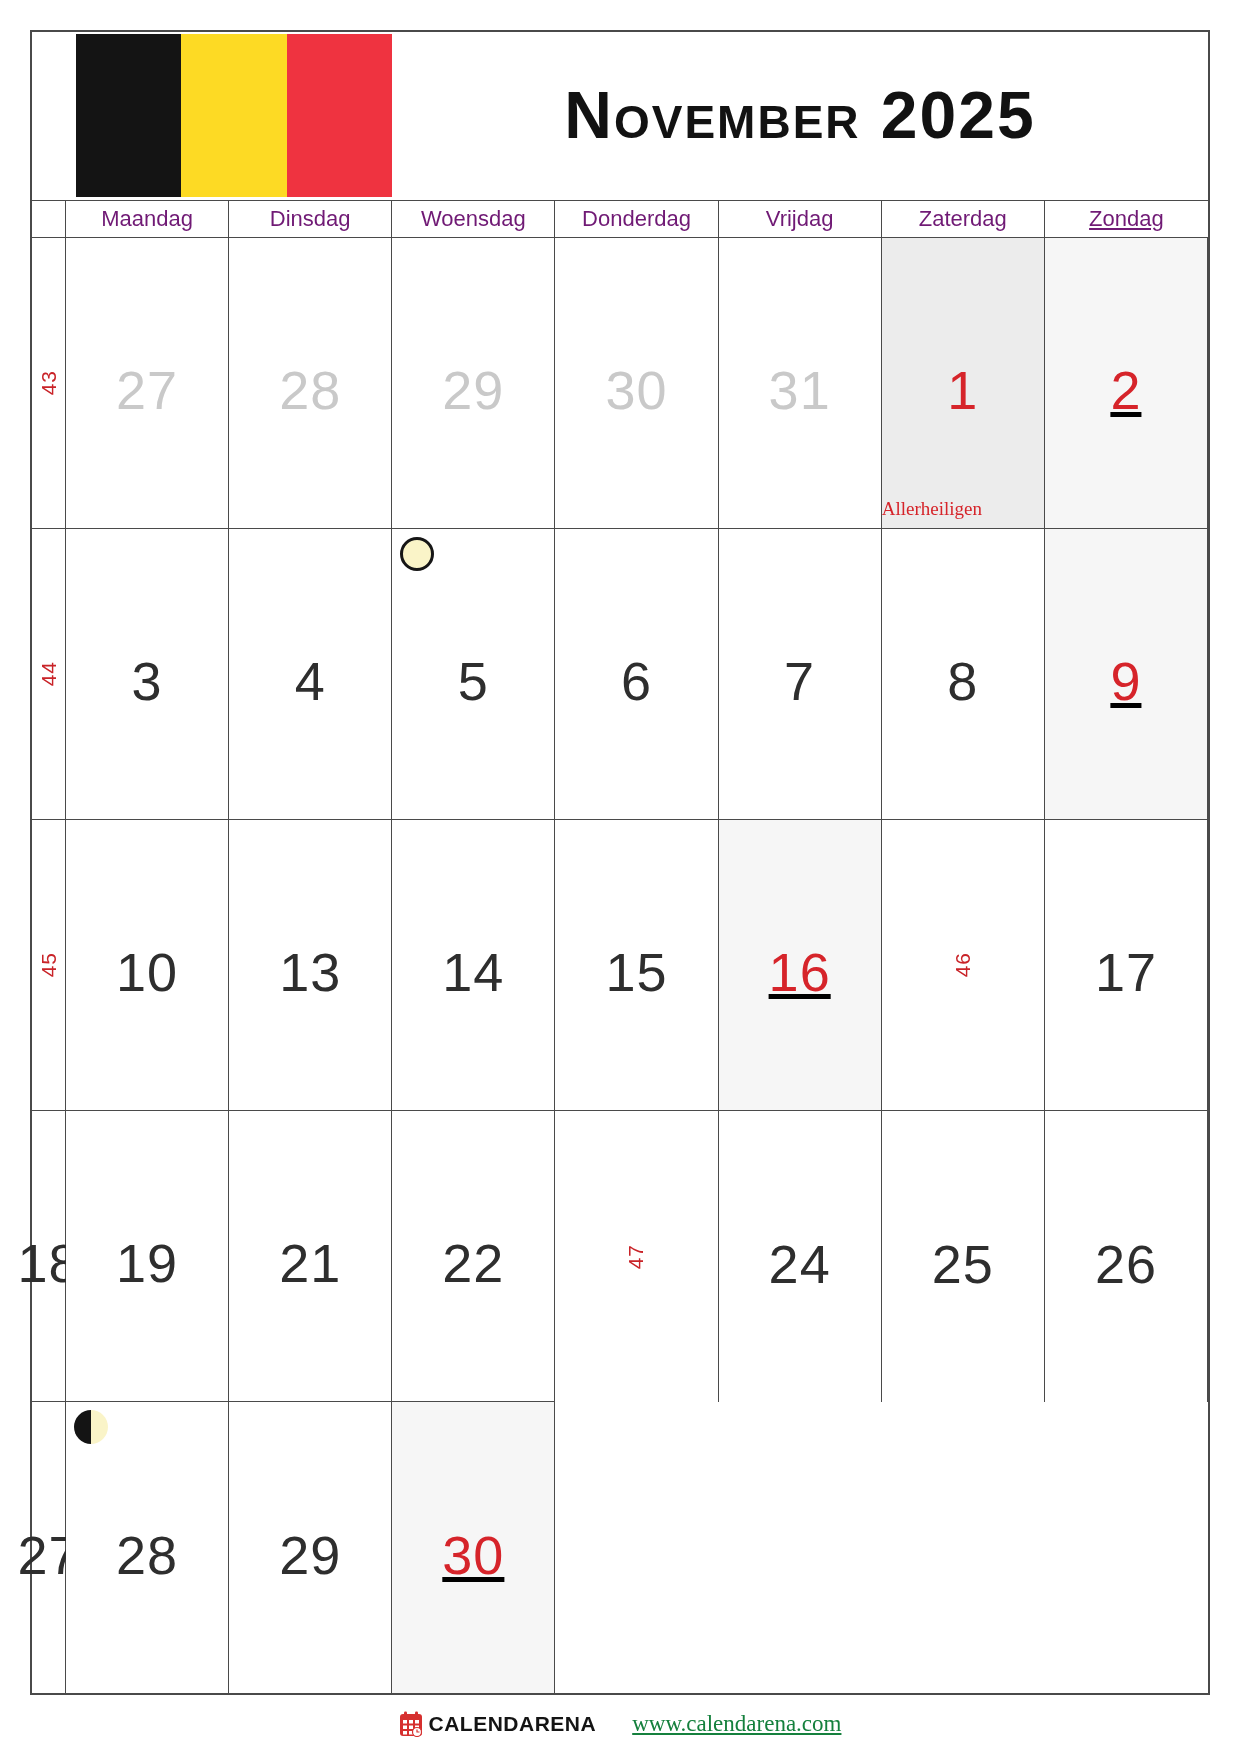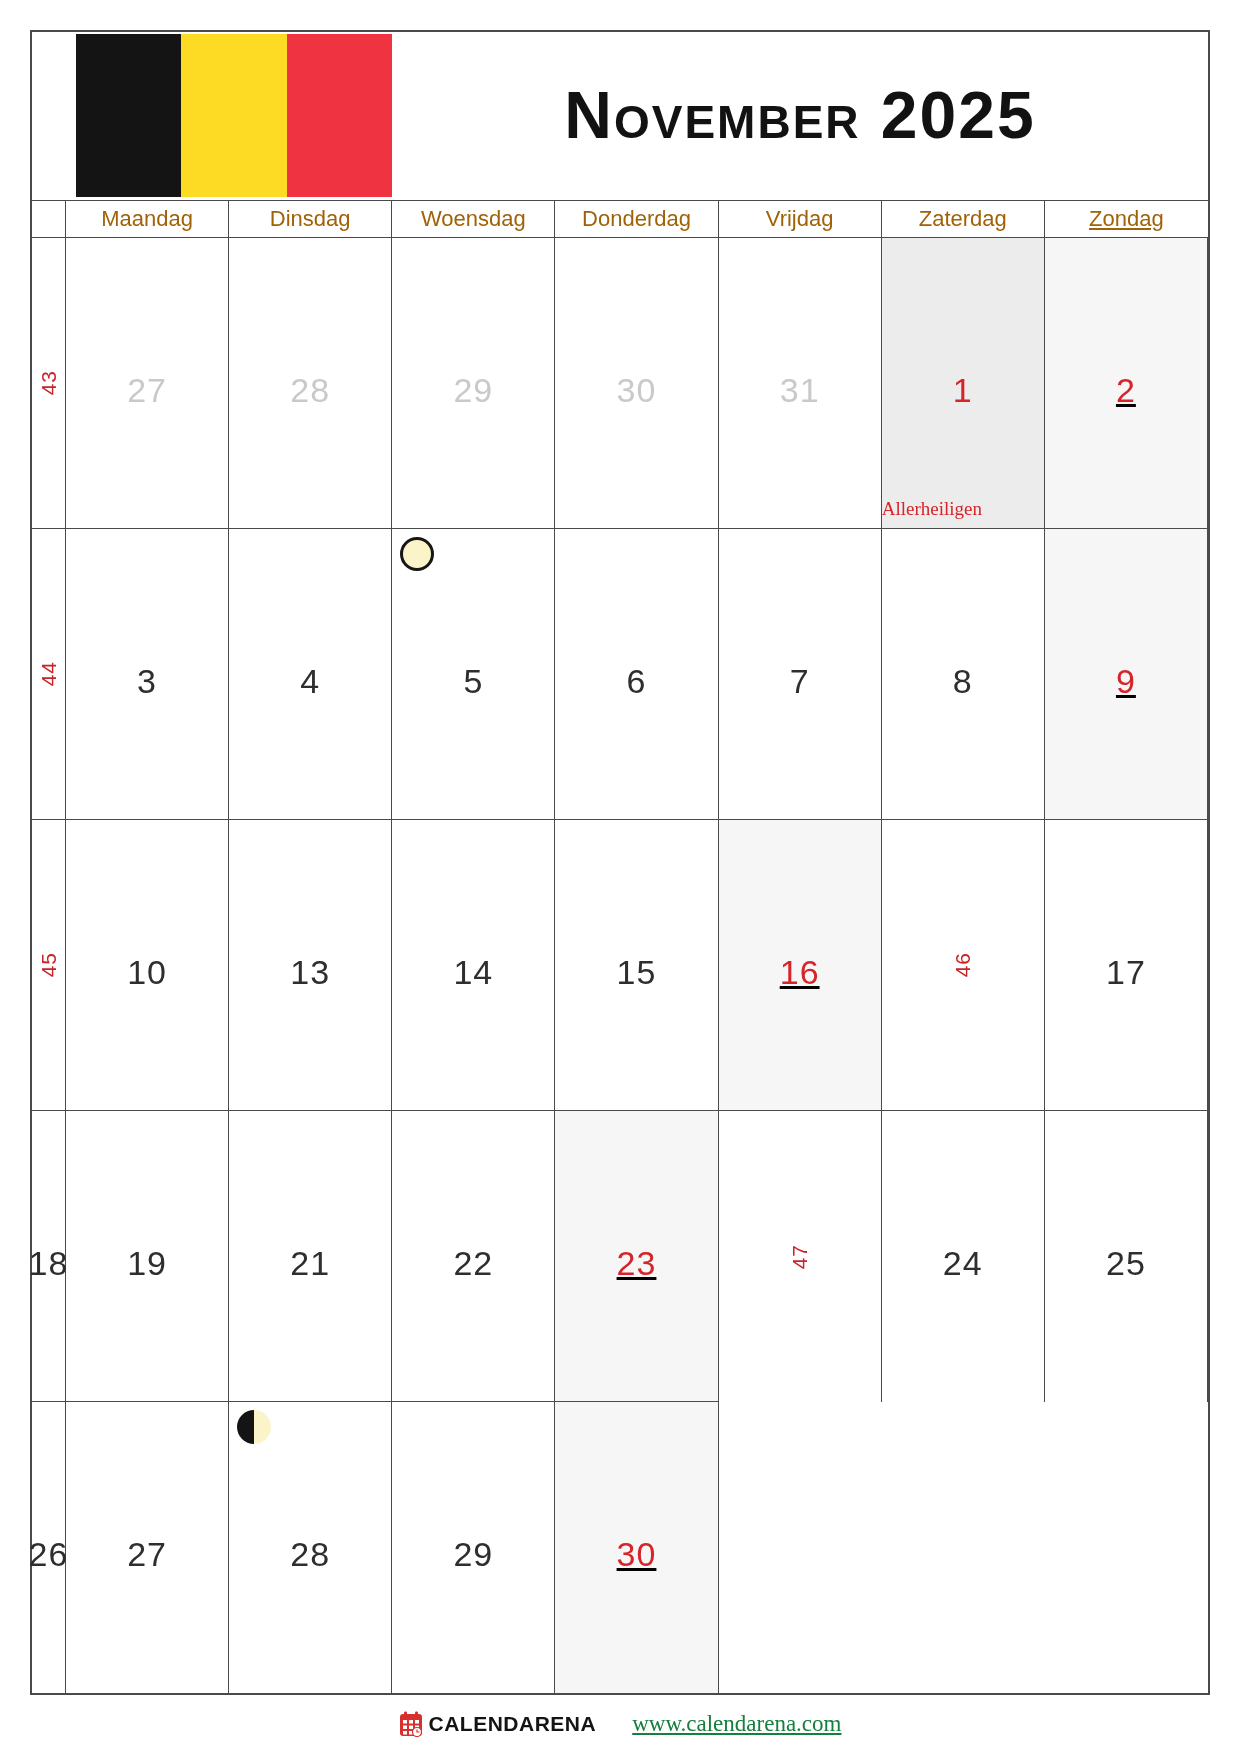--- a/index.html
+++ b/index.html
@@ -23,21 +23,21 @@
     display:flex; align-items:center; justify-content:center;
     font-size:66px; font-weight:800; color:#121212;
     font-variant:small-caps; letter-spacing:2px;
   }
 
   
   .corner { border-right:1px solid #4a4a4a; border-bottom:1px solid #4a4a4a; background:#fff; }
   .dow {
     border-right:1px solid #4a4a4a; border-bottom:1px solid #4a4a4a;
     display:flex; align-items:center; justify-content:center;
-    font-size:22px; font-weight:500; color:#a16207; background:#fff;
+    font-size:22px; font-weight:500; color:#701a75; background:#fff;
   }
   .col8 { border-right:none;text-decoration:underline; }
 
   
   .wk {
     border-right:1px solid #4a4a4a; border-bottom:1px solid #4a4a4a;
     display:flex; align-items:center; justify-content:center; background:#fff;
   }
   .wk span {
     writing-mode:vertical-rl; transform:rotate(180deg);
@@ -45,21 +45,21 @@
   }
   .rowlast { border-bottom:none !important; }
 
   
   .cell {
     position:relative;
     border-right:1px solid #4a4a4a; border-bottom:1px solid #4a4a4a;
     display:flex; align-items:center; justify-content:center;
     background:#fff;
   }
-  .cell .num { font-size:34px; color:#2e2e2e; margin-top:14px; letter-spacing:1px; }
+  .cell .num { font-size:54px; color:#2e2e2e; margin-top:14px; letter-spacing:1px; }
   .cell.muted .num { color:#c9c9c9; }
   .cell.red .num { color:#d6242a; }
   .cell.sun { background:#f6f6f6; }
   .cell.shaded { background:#ececec; }
 
   .holiday {
     position:absolute; left:0; right:0; bottom:8px;
     text-align:left; font-family:"Liberation Serif", serif;
     font-size:19px; color:#d6242a;
   }
@@ -189,23 +189,20 @@
         <span class="num">18</span>
       </div>
     <div class="cell">
         <span class="num">19</span>
       </div>
     <div class="cell">
         <span class="num">21</span>
       </div>
     <div class="cell">
         <span class="num">22</span>
-      </div>
-    <div class="cell red sun col8">
-        <span class="num">23</span>
       </div>
 
     <div class="wk rowlast">
         <span>47</span>
       </div>
     <div class="cell rowlast">
         <span class="num">24</span>
       </div>
     <div class="cell rowlast">
         <span class="num">25</span>

